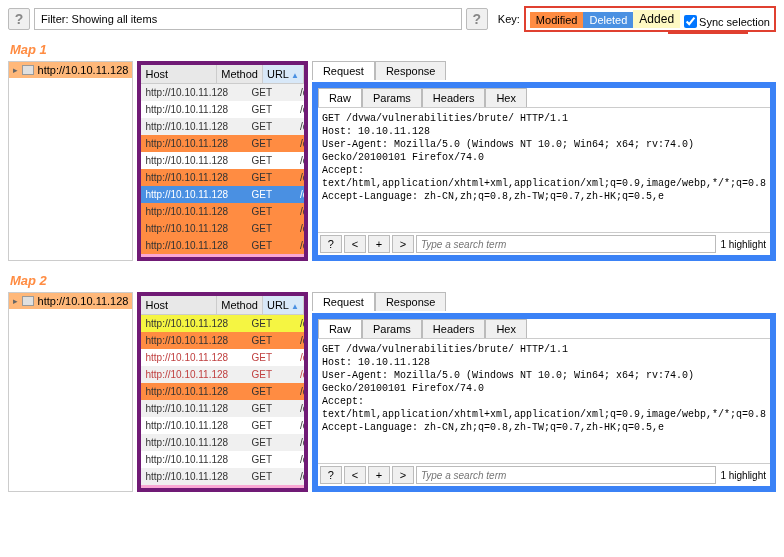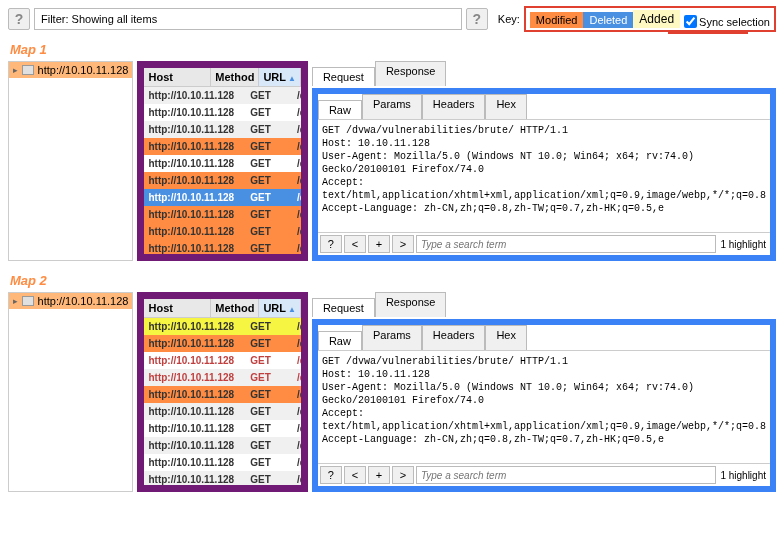--- a/index.html
+++ b/index.html
@@ -13,40 +13,40 @@
 .key-del { background: #4a90e2; color: #fff; padding: 2px 6px; font-size: 11px; }
 .key-add { background: #fef9c3; padding: 2px 6px; font-size: 12px; }
 .sync-check { margin-left: 4px; display: flex; align-items: center; gap: 2px; font-size: 11px; }
 .red-underline { position: absolute; height: 3px; background: #e04030; }
 .section-title { color: #ff8c42; font-weight: bold; font-size: 13px; padding: 4px 10px; font-style: italic; }
 .map-area { display: flex; gap: 4px; padding: 0 8px 8px 8px; }
 .tree-pane { width: 180px; height: 200px; border: 1px solid #ccc; background: #fff; }
 .tree-item { background: #ffb87a; padding: 2px 4px; display: flex; align-items: center; gap: 4px; font-size: 11px; }
 .tree-arrow { color: #666; font-size: 9px; }
 .folder-icon { width: 12px; height: 10px; background: #e0e0e0; border: 1px solid #999; display: inline-block; }
-.table-pane { width: 280px; height: 200px; border: 7px solid #701a75; overflow: hidden; background: #f9a8d4; font-weight: bold; }
+.table-pane { width: 280px; height: 200px; border: 4px solid #701a75; overflow: hidden; background: #f9a8d4; }
 .table-header { display: flex; background: #e8e8e8; border-bottom: 1px solid #ccc; }
 .th { padding: 3px 4px; font-size: 11px; border-right: 1px solid #ccc; }
 .th-host { width: 110px; }
 .th-method { width: 50px; }
 .th-url { flex: 1; background: #d8e8f8; }
 .tr { display: flex; font-size: 10px; height: 17px; align-items: center; }
 .td-host { width: 110px; padding: 0 4px; overflow: hidden; white-space: nowrap; }
 .td-method { width: 50px; padding: 0 4px; }
 .td-url { flex: 1; padding: 0 4px; overflow: hidden; white-space: nowrap; }
 .row-white { background: #fff; color: #333; }
 .row-orange { background: #ff8c42; color: #333; }
 .row-blue { background: #4a90e2; color: #fff; }
 .row-grey { background: #f0f0f0; color: #333; }
 .row-yellow { background: #f5f542; color: #333; }
 .row-red-text { color: #c04040; }
 .detail-pane { flex: 1; height: 200px; display: flex; flex-direction: column; }
 .tabs-outer { display: flex; gap: 0; margin-bottom: 2px; }
 .tab { border: 1px solid #bbb; border-bottom: none; padding: 3px 10px; font-size: 11px; background: #f0f0f0; cursor: pointer; }
-.tab.active { background: #fff; margin-top: 6px; }
+.tab.active { background: #fff; }
 .tabs-inner { display: flex; gap: 0; border-bottom: 1px solid #ccc; }
 .detail-box { flex: 1; border: 6px solid #3b82f6; display: flex; flex-direction: column; }
 .raw-text { flex: 1; padding: 4px; font-family: 'Courier New', monospace; font-size: 10px; white-space: pre-wrap; overflow: hidden; line-height: 1.3; }
 .search-bar { display: flex; align-items: center; gap: 2px; padding: 2px; border-top: 1px solid #ccc; }
 .sb-btn { width: 22px; height: 18px; border: 1px solid #bbb; background: #f0f0f0; font-size: 11px; display: flex; align-items: center; justify-content: center; cursor: pointer; }
 .sb-input { flex: 1; height: 18px; border: 1px solid #bbb; padding: 0 4px; font-size: 10px; font-style: italic; color: #999; }
 .hl-count { font-size: 10px; padding: 0 2px; text-align: right; }
 .url-sort-arrow { color: #4a90e2; font-size: 8px; margin-left: 2px; }
 </style>
 </head>

